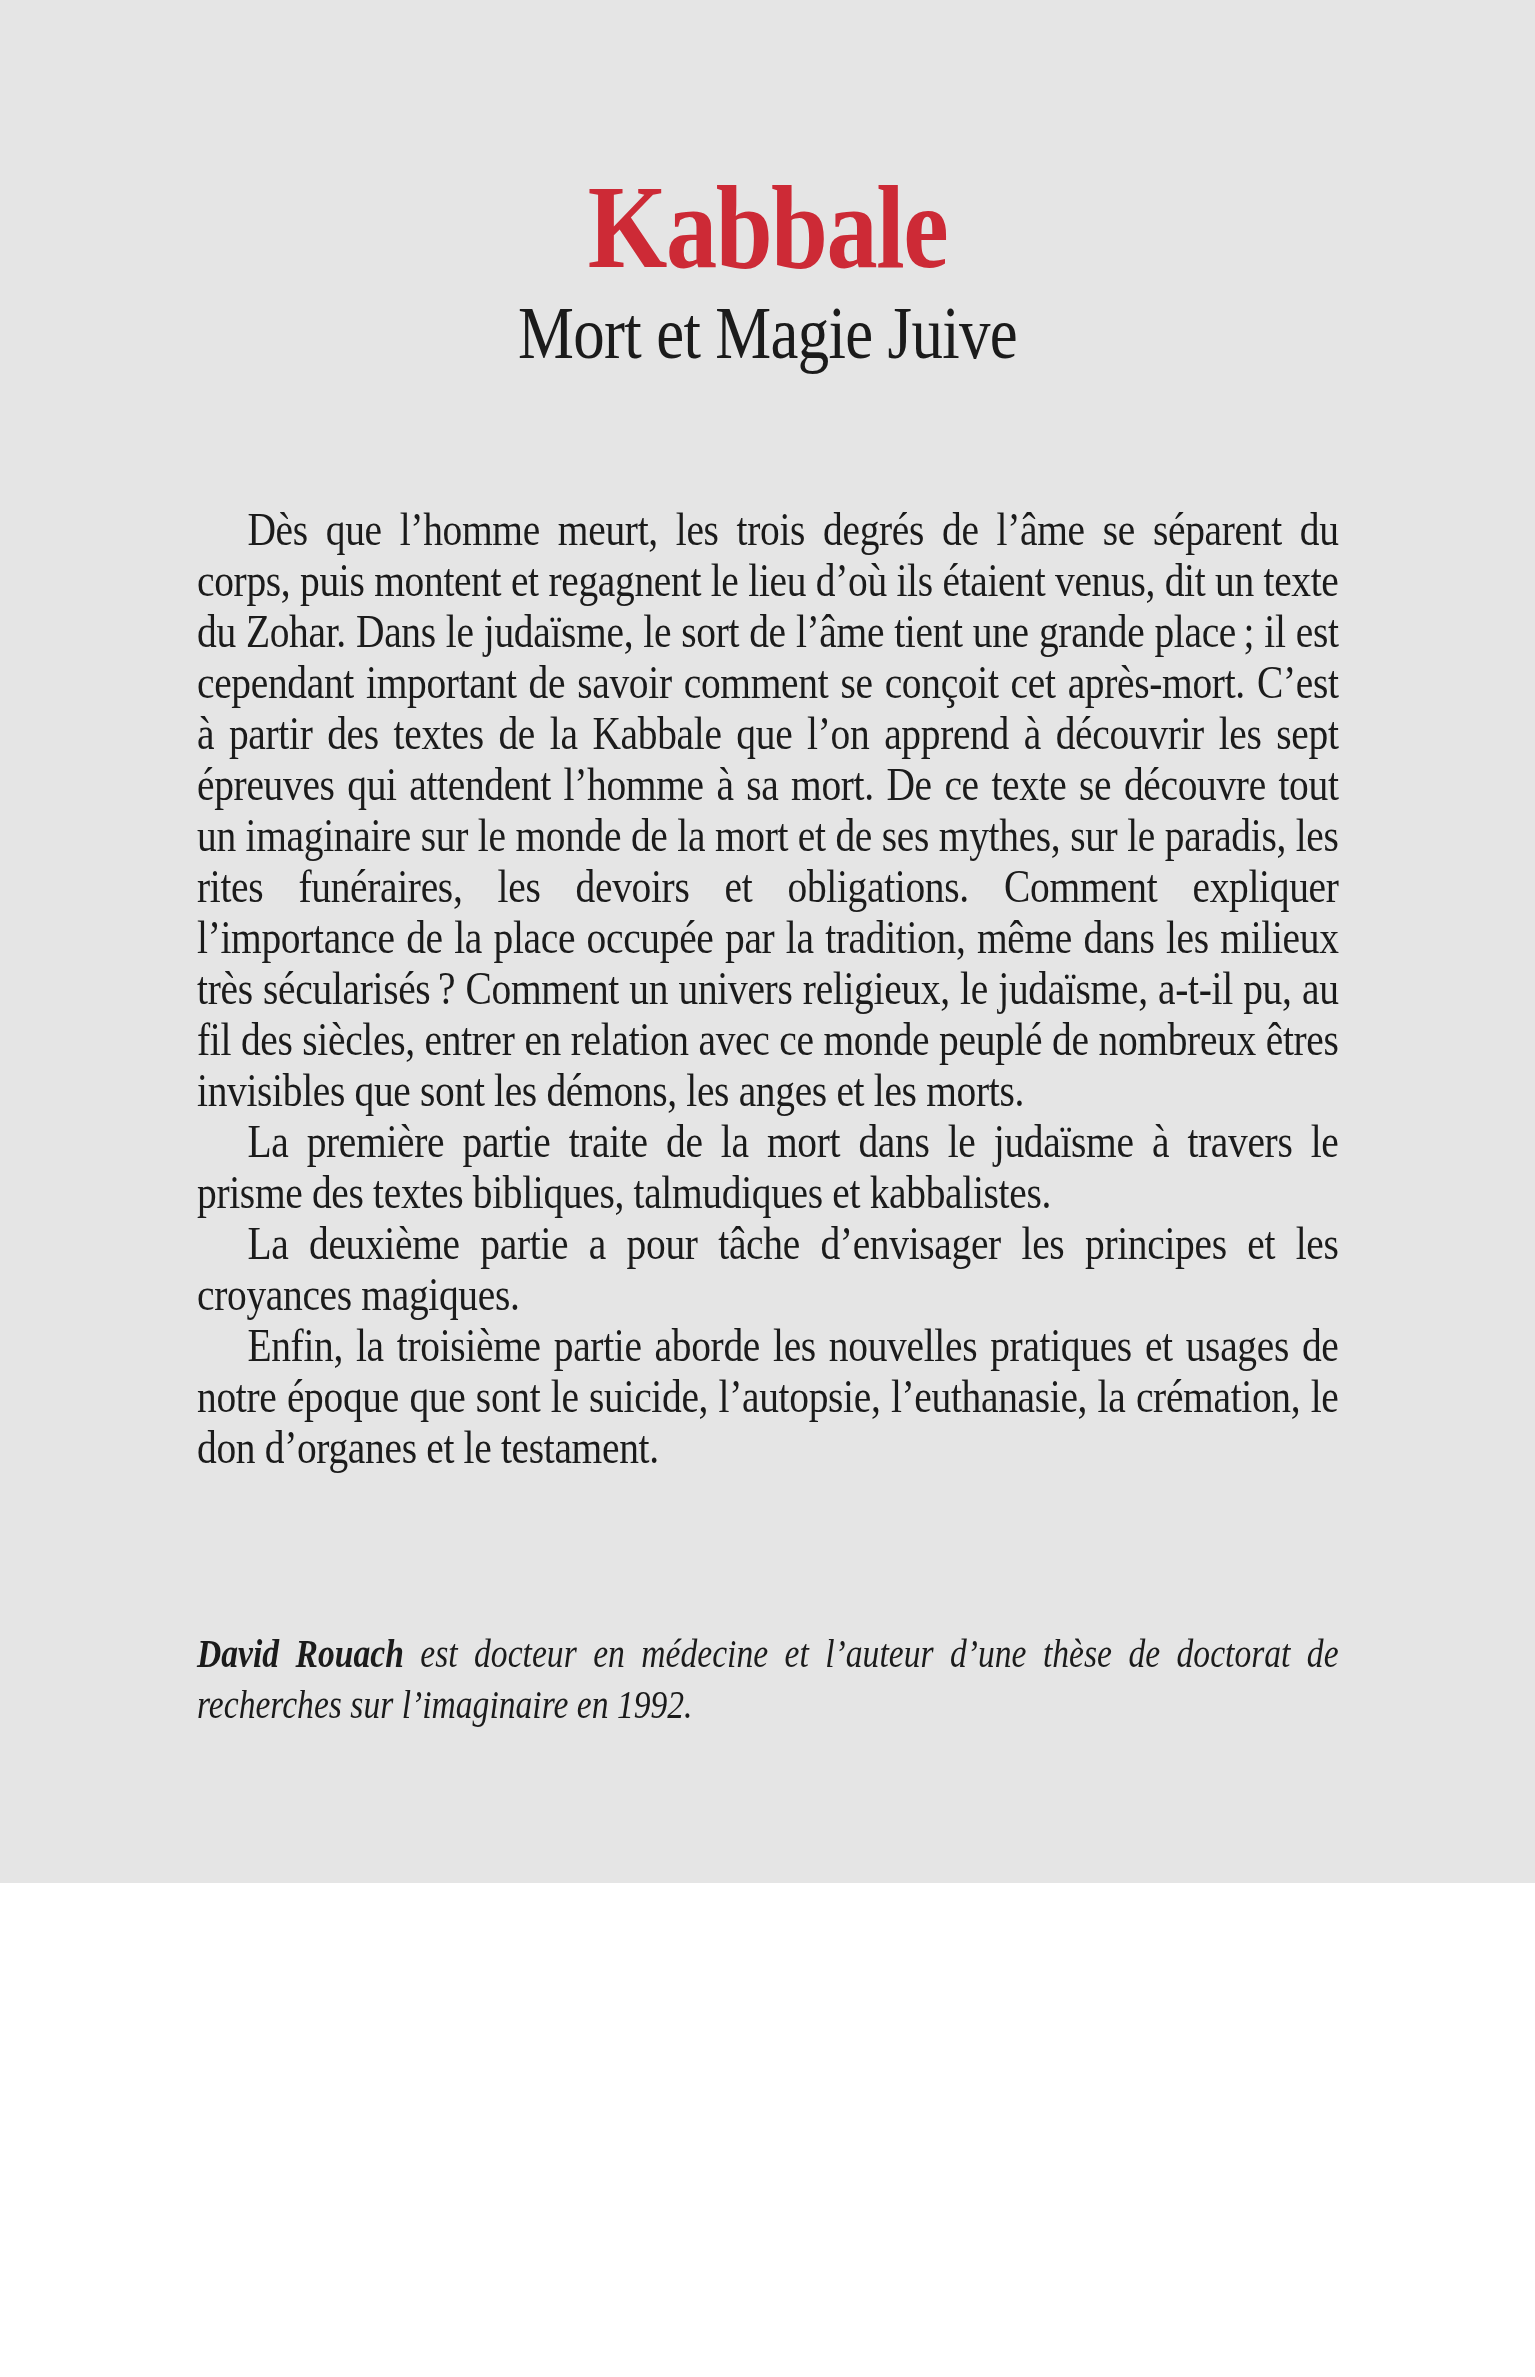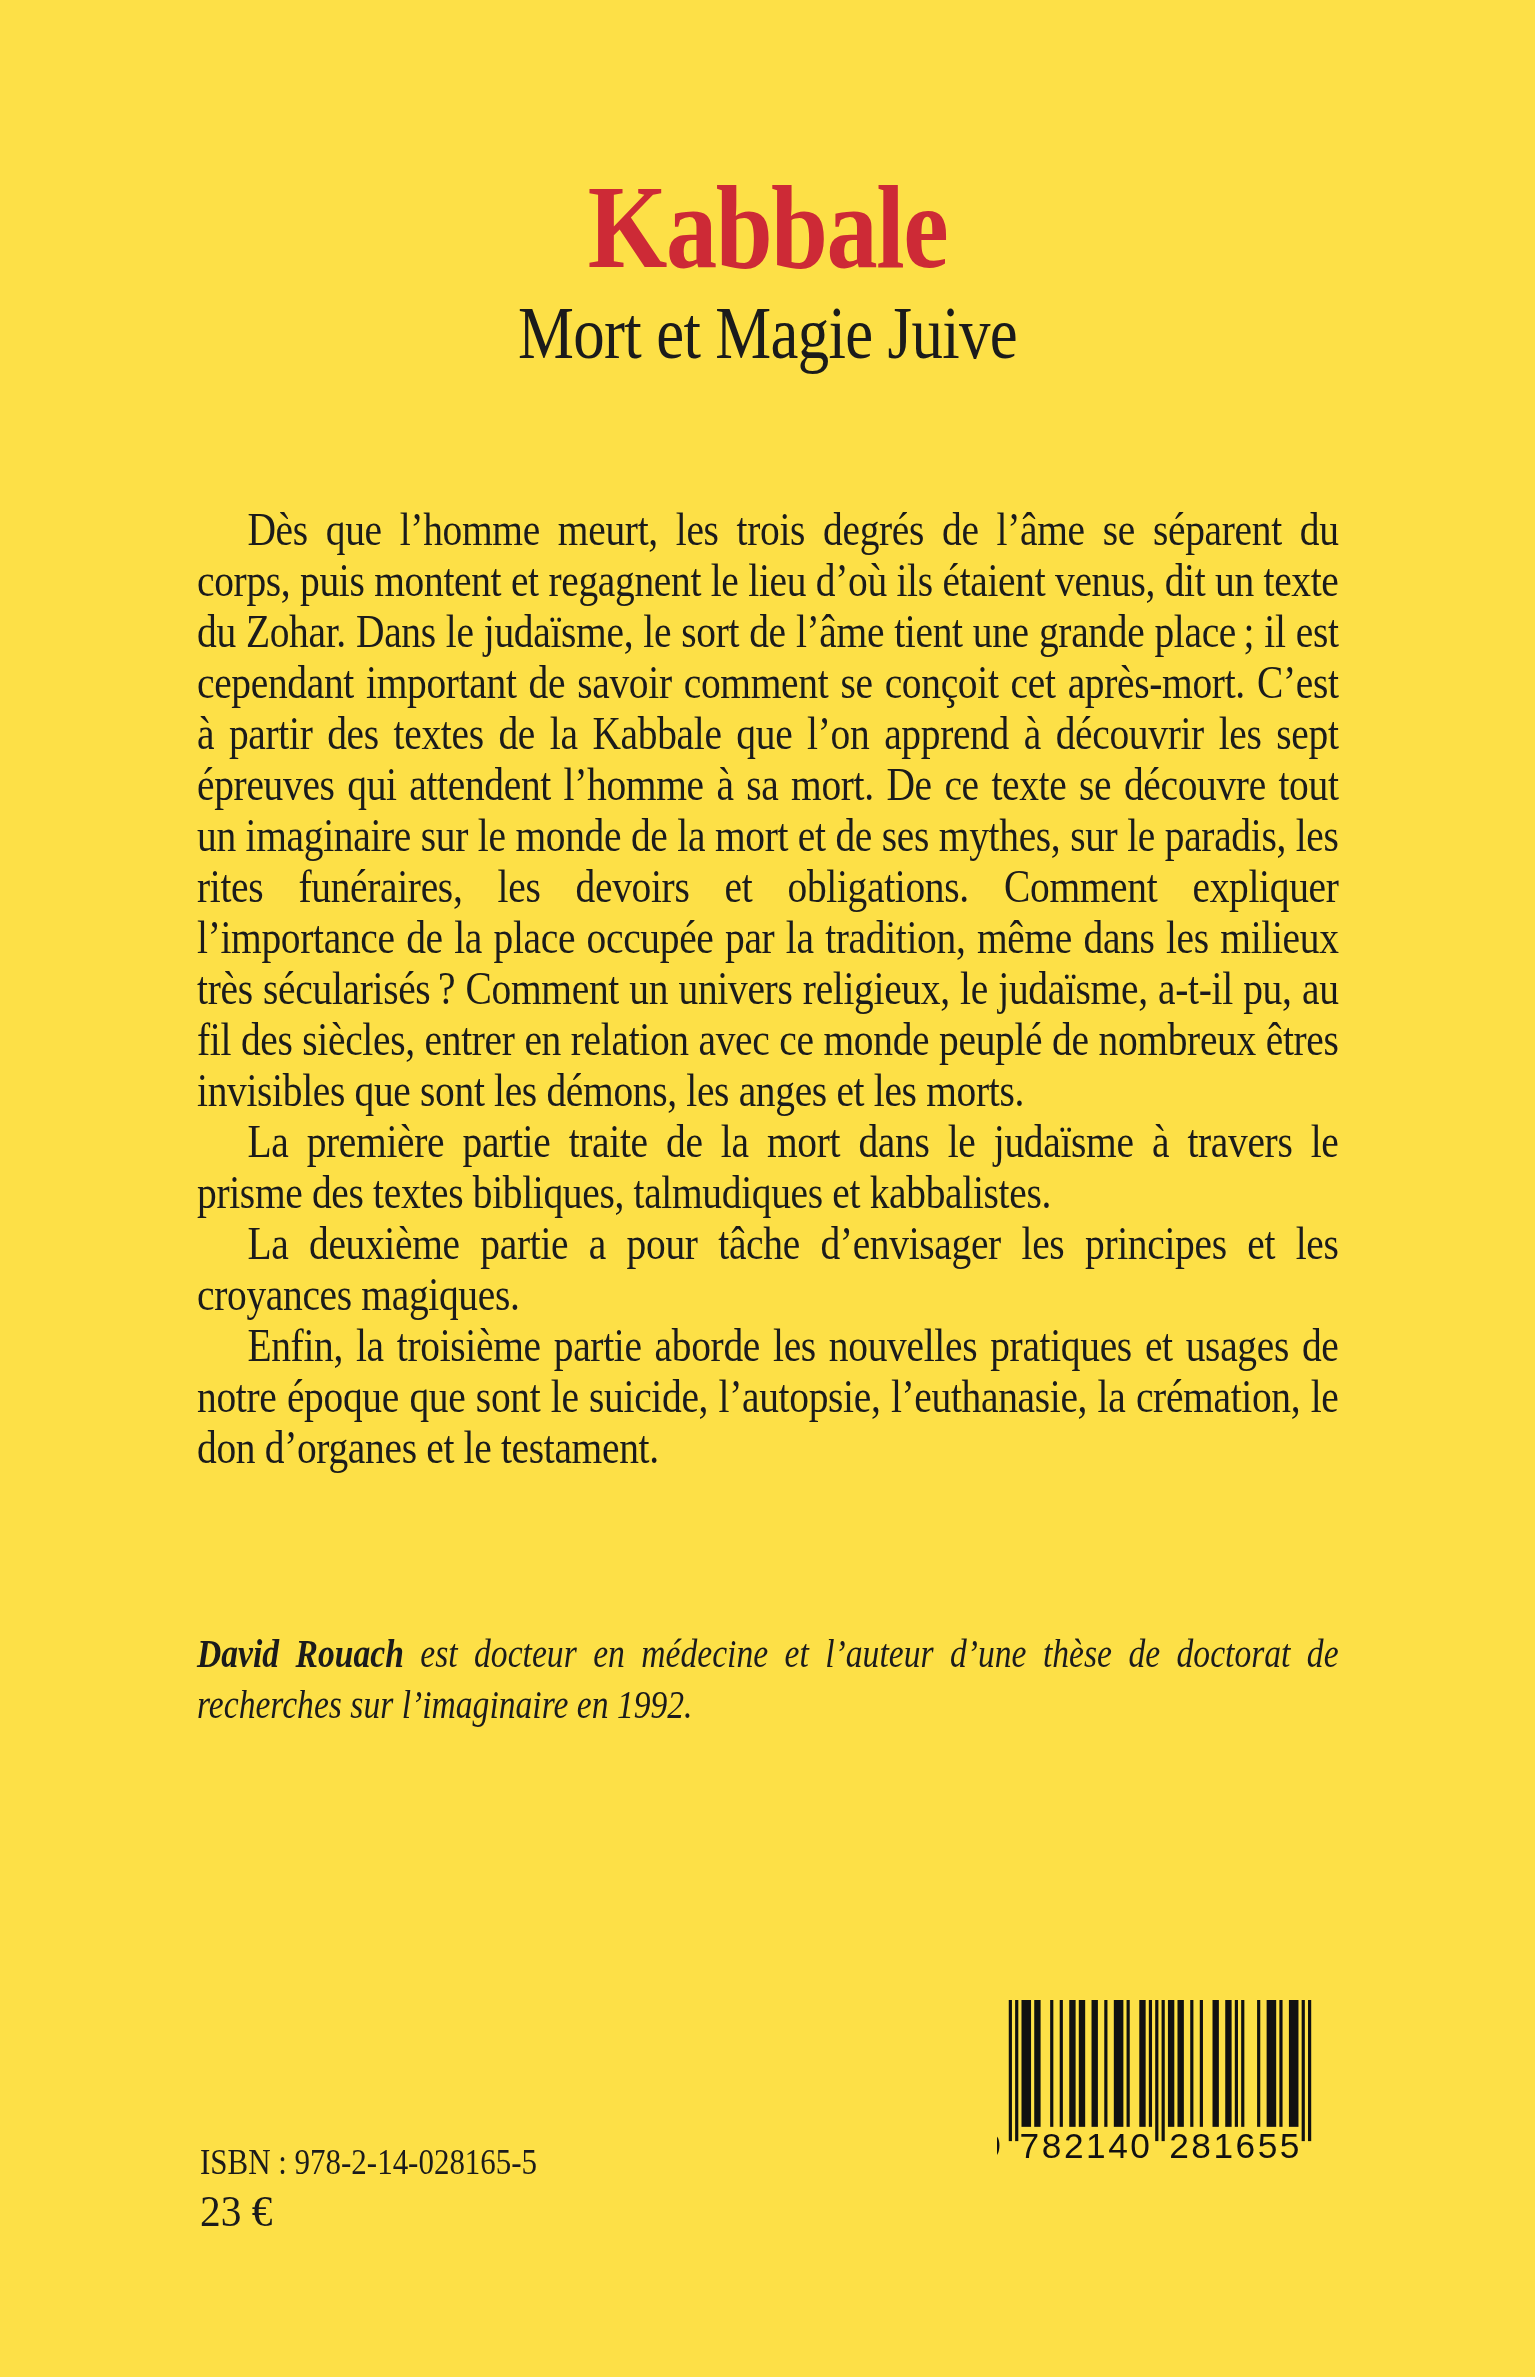--- a/index.html
+++ b/index.html
@@ -1,20 +1,20 @@
 <!DOCTYPE html>
 <html lang="fr" style="font-size:13.4px"><head>
 <meta charset="utf-8">
 <style>
   html, body { margin: 0; padding: 0; background: #ffffff; }
   .page {
     position: relative;
     width: 1535px;
-    height: 2377px;
-    background: #fde047;
+    height: 1883px;
+    background: #e5e5e5;
     font-family: "Liberation Serif", "DejaVu Serif", serif;
     color: #1b1b1b;
     overflow: hidden;
   }
   .book-title {
     position: absolute;
     top: 168px;
     left: 0;
     width: 100%;
     margin: 0;

